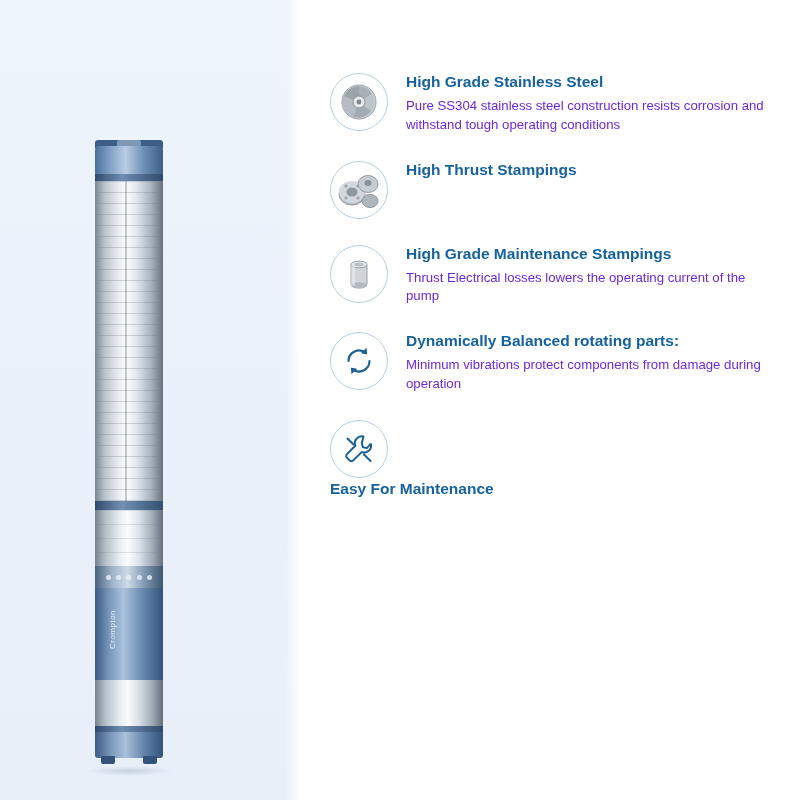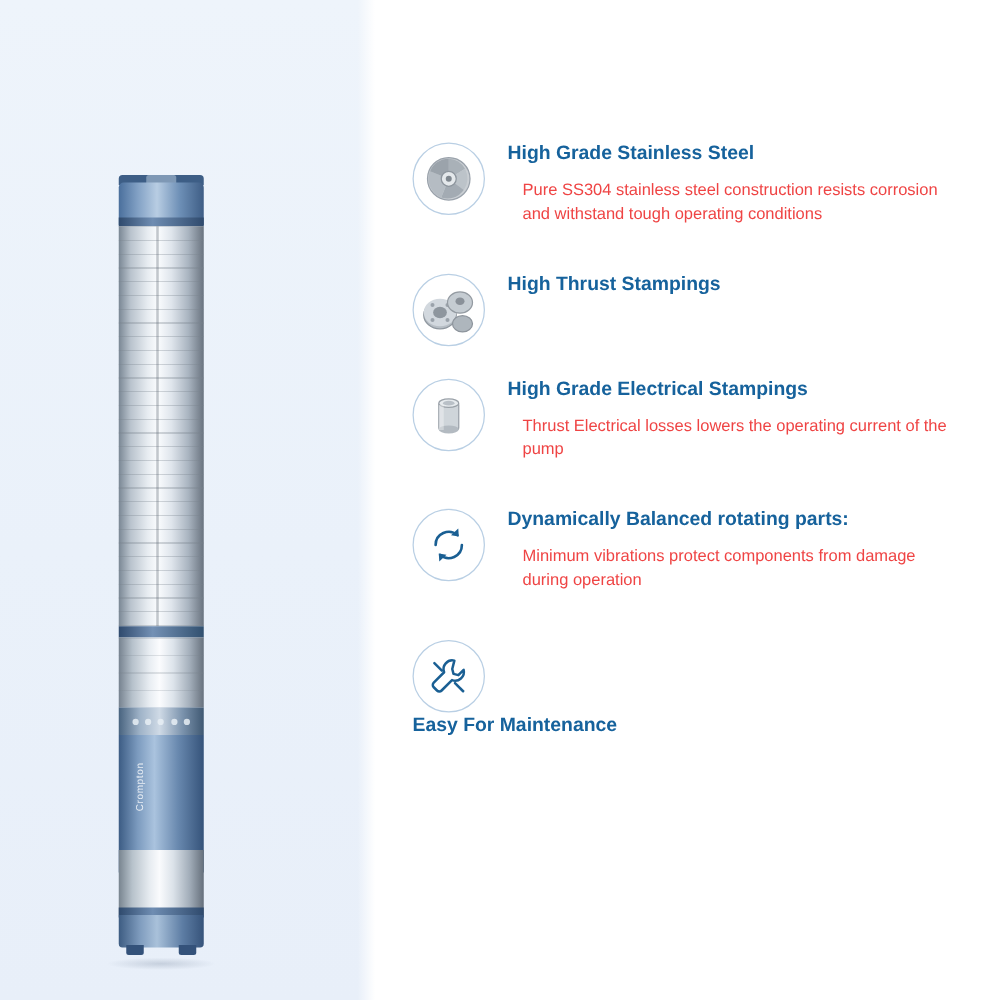--- a/index.html
+++ b/index.html
@@ -168,21 +168,21 @@
     position: absolute;
     left: -10px;
     top: 626px;
     width: 88px; height: 10px;
     background: radial-gradient(ellipse at center, rgba(60,80,110,.20), rgba(60,80,110,0) 70%);
   }
 
   
   .features {
     flex: 1 1 auto;
-    padding: 112px 28px 0 30px;
+    padding: 71px 28px 0 30px;
     box-sizing: border-box;
   }
   .feature {
     display: flex;
     align-items: flex-start;
     margin-bottom: 24px;
   }
   .feature:last-child { margin-bottom: 0; flex-direction: column; }
   .icon-circle {
     flex: 0 0 auto;
@@ -200,24 +200,24 @@
   }
   .feature-text { padding-top: 2px; }
   .feature-title {
     color: #16629c;
     font-size: 15.5px;
     font-weight: bold;
     margin: 0 0 7px 0;
     line-height: 1.1;
   }
   .feature-desc {
-    color: #ef4444;
+    color: #6d28d9;
     font-size: 13.2px;
     line-height: 1.42;
-    margin: 12px;
+    margin: 0;
     max-width: 370px;
   }
   
   .ic-svg { display: block; }
 </style>
 </head>
 <body>
 
 <div class="page">
 
@@ -298,21 +298,21 @@
       <div class="icon-circle">
         <svg class="ic-svg" width="40" height="40" viewBox="0 0 40 40">
           <rect x="12" y="10" width="16" height="22" rx="2" fill="#cfd5da" stroke="#9aa1a8" stroke-width="1"></rect>
           <ellipse cx="20" cy="10.5" rx="8" ry="3.4" fill="#e7ebee" stroke="#9aa1a8" stroke-width="1"></ellipse>
           <ellipse cx="20" cy="10.5" rx="4.6" ry="1.9" fill="#b9c0c7"></ellipse>
           <ellipse cx="20" cy="31.5" rx="8" ry="3.2" fill="#b3bac1"></ellipse>
           <rect x="12" y="12" width="4" height="20" fill="rgba(255,255,255,0.35)"></rect>
         </svg>
       </div>
       <div class="feature-text">
-        <p class="feature-title">High Grade Electrical Stampings</p>
+        <p class="feature-title">High Grade Maintenance Stampings</p>
         <p class="feature-desc">Thrust Electrical losses lowers the operating current of the pump</p>
       </div>
     </div>
 
     <div class="feature">
       <div class="icon-circle">
         <svg class="ic-svg" width="36" height="36" viewBox="0 0 36 36">
           <path d="M7.5 18a10.5 10.5 0 0 1 17.4-7.9" fill="none" stroke="#1a5f93" stroke-width="2.1" stroke-linecap="round"></path>
           <path d="M28.5 18a10.5 10.5 0 0 1-17.4 7.9" fill="none" stroke="#1a5f93" stroke-width="2.1" stroke-linecap="round"></path>
           <path d="M25.6 4.8 L26 11.2 L19.8 10.2 Z" fill="#1a5f93"></path>

